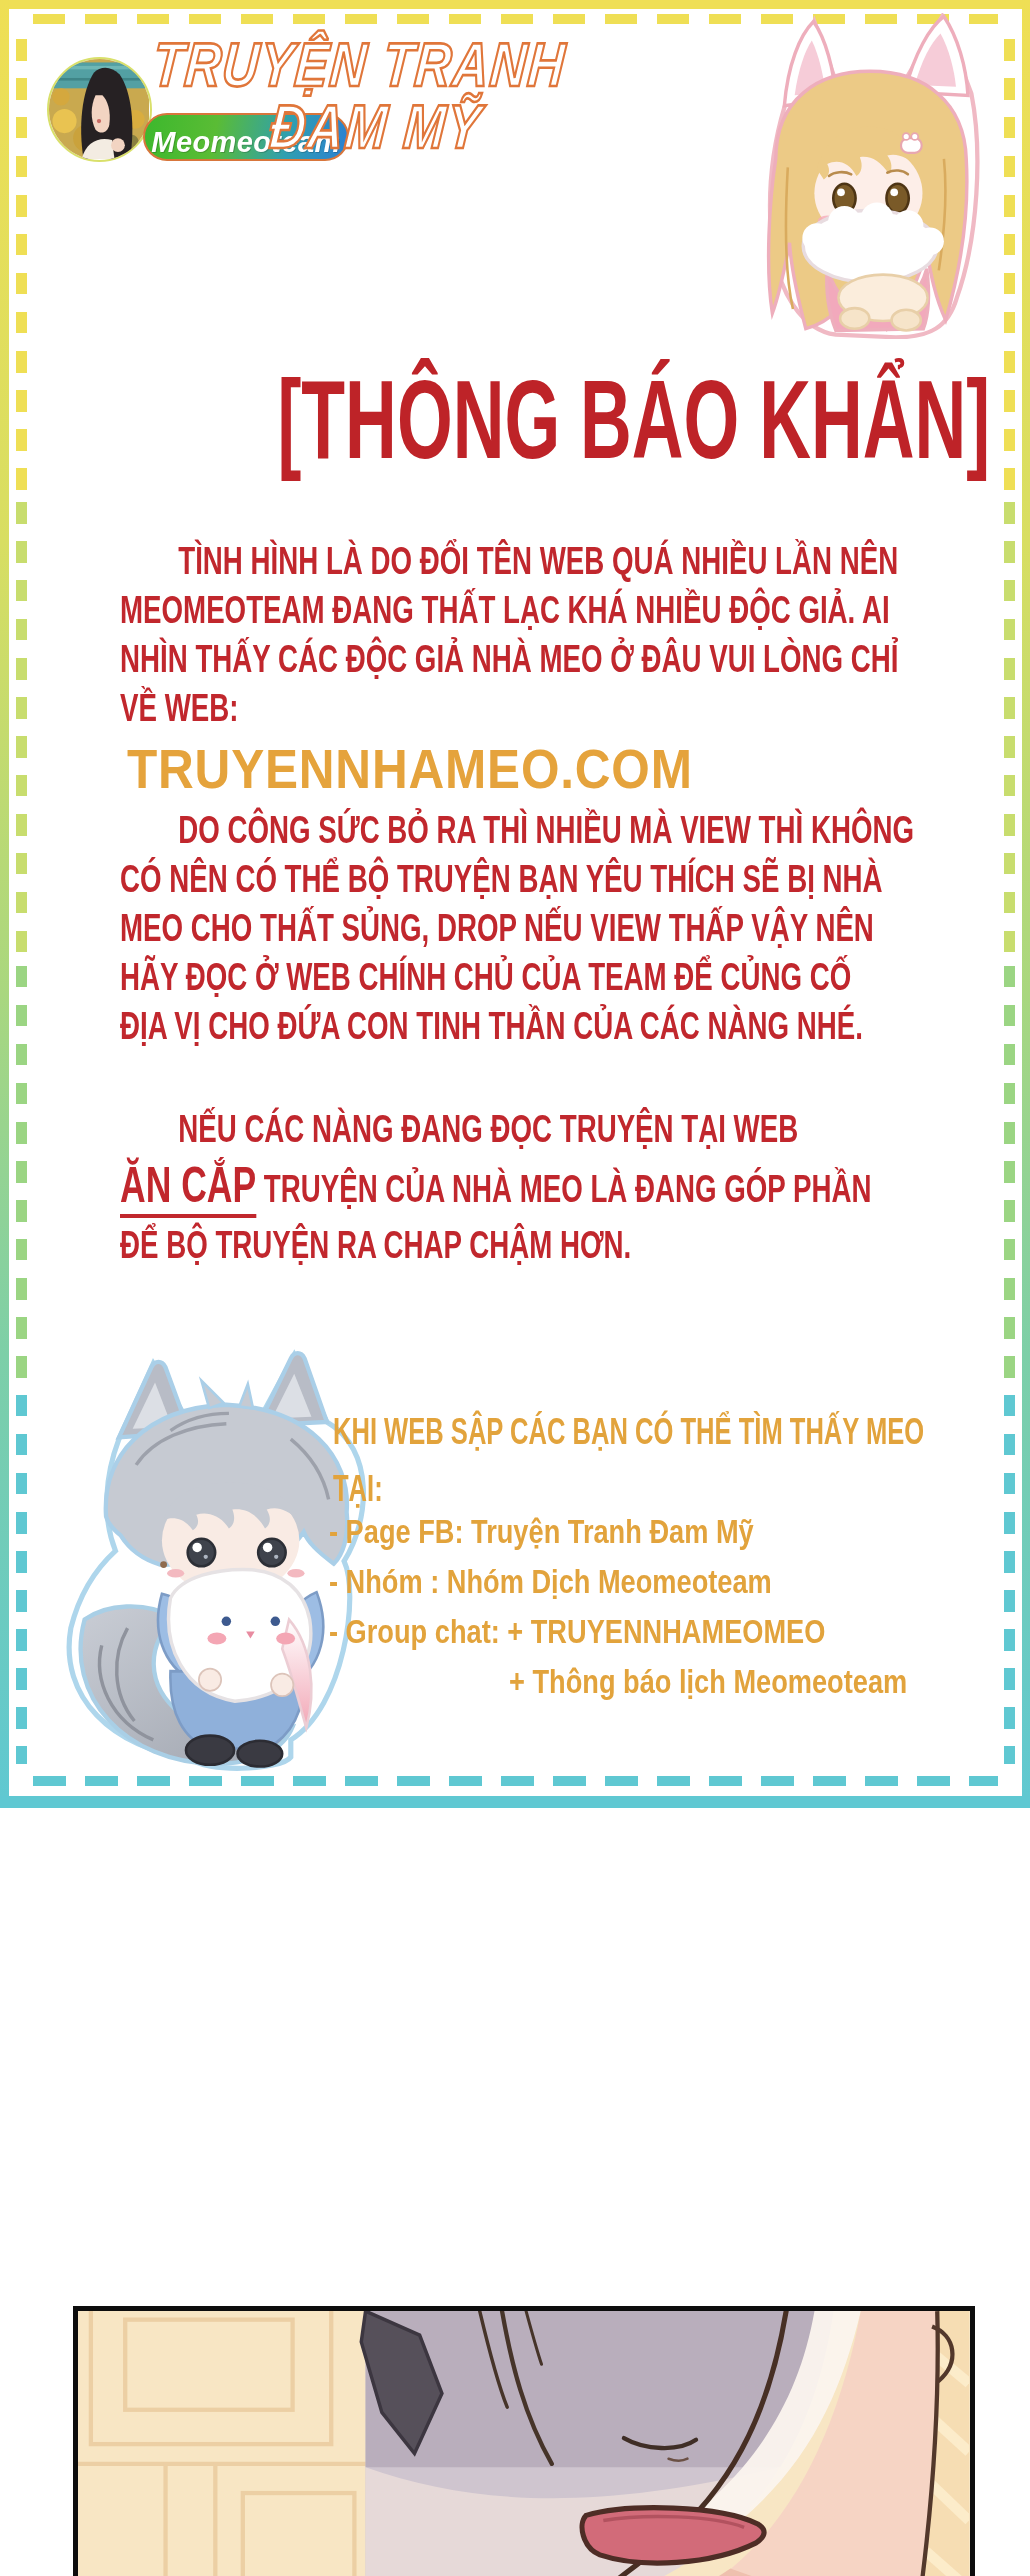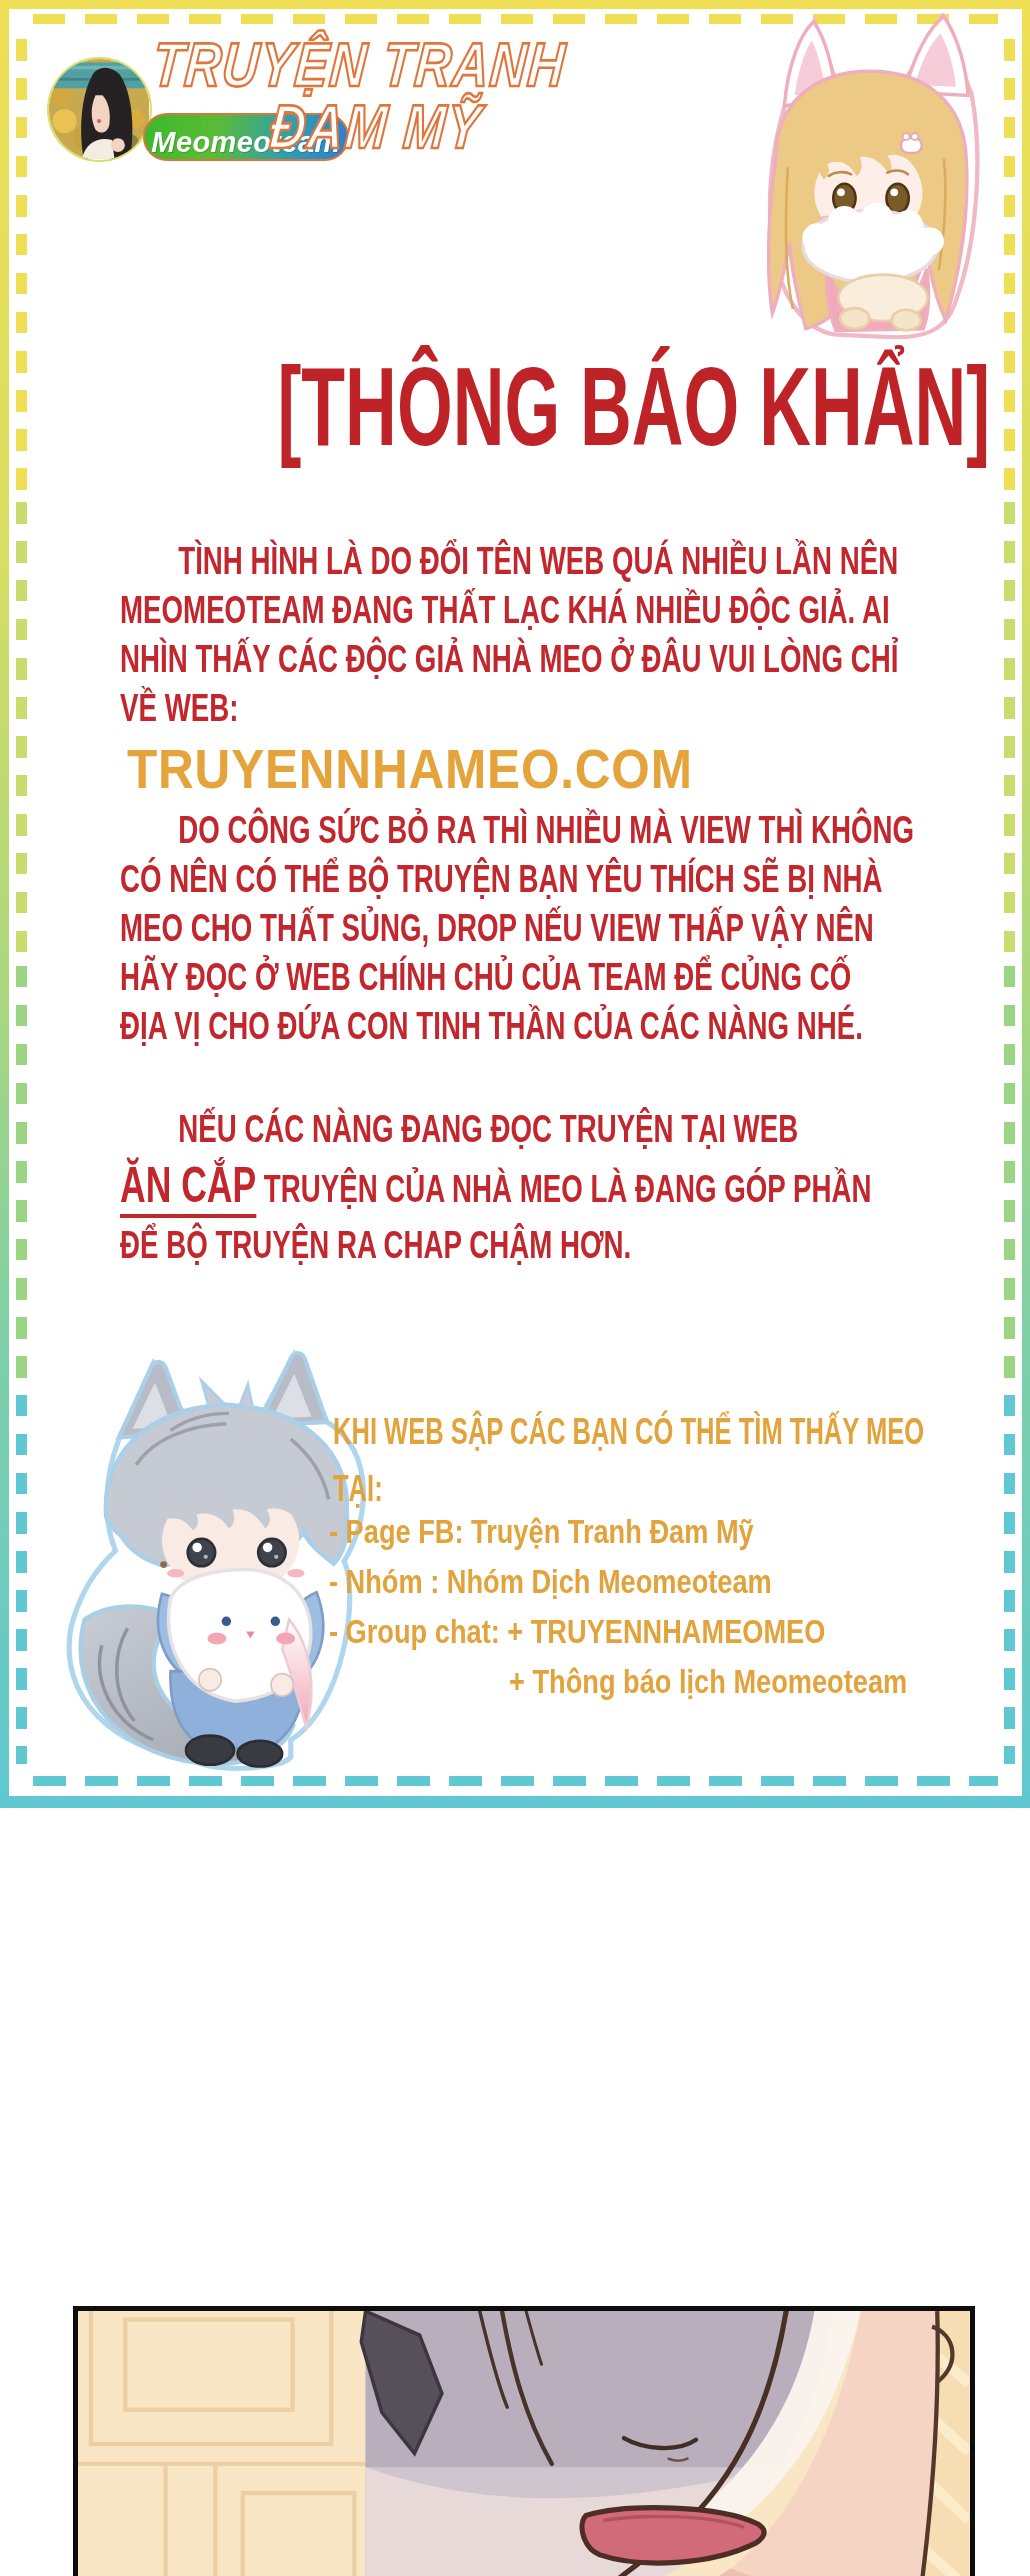--- a/index.html
+++ b/index.html
@@ -39,21 +39,21 @@
          display:flex;align-items:flex-end;justify-content:center;}
   .badge span{color:#fff;font-weight:bold;font-style:italic;font-size:29px;letter-spacing:0.4px;
          text-shadow:0.9px 0.9px 0 rgba(0,0,0,.18);}
   .logo-title{position:absolute;color:#fff;font-weight:bold;font-style:italic;white-space:nowrap;
         -webkit-text-stroke:2.6px #e0763a;letter-spacing:1.7px;
         transform:scaleX(.81) skewX(-6deg);transform-origin:0 0;}
   .lt1{left:156px;top:29px;font-size:62px;}
   .lt2{left:273px;top:91px;font-size:62px;}
 
   
-  .headline{position:absolute;left:77px;top:338px;width:876px;text-align:right;}
+  .headline{position:absolute;left:77px;top:351px;width:876px;text-align:right;}
   .headline span{display:inline-block;color:#be2328;font-weight:bold;font-size:112px;line-height:137px;
       transform:scaleX(.64);transform-origin:50% 0;white-space:nowrap;}
   .red-par{position:absolute;color:#c1272d;font-weight:bold;font-size:39px;line-height:49px;
       transform:scaleX(.71);transform-origin:0 0;white-space:nowrap;}
   .red-par .indent{padding-left:82px;}
   .p3{line-height:56px;}
   .emph{font-size:50px;border-bottom:4.3px solid #c1272d;padding-bottom:0.9px;}
   .website{position:absolute;left:127px;top:737px;color:#e5a33c;font-weight:bold;font-size:55px;
       line-height:64px;letter-spacing:0.9px;transform:scaleX(.90);transform-origin:0 0;white-space:nowrap;}
 

